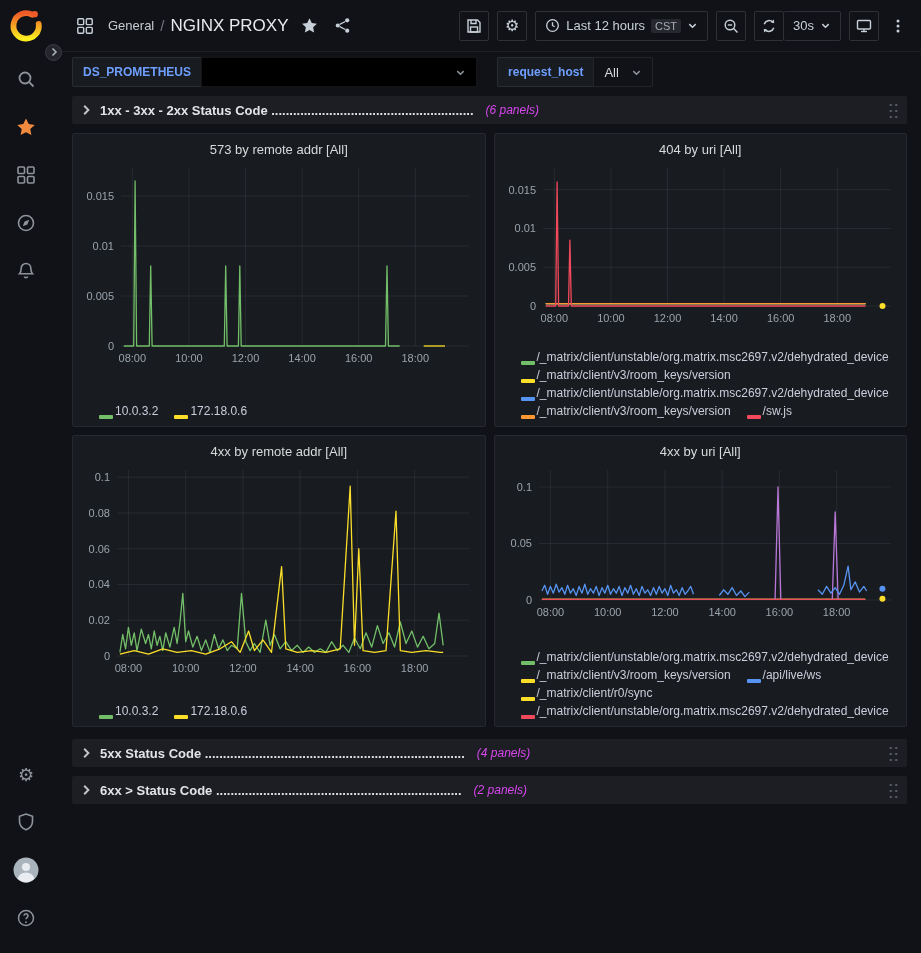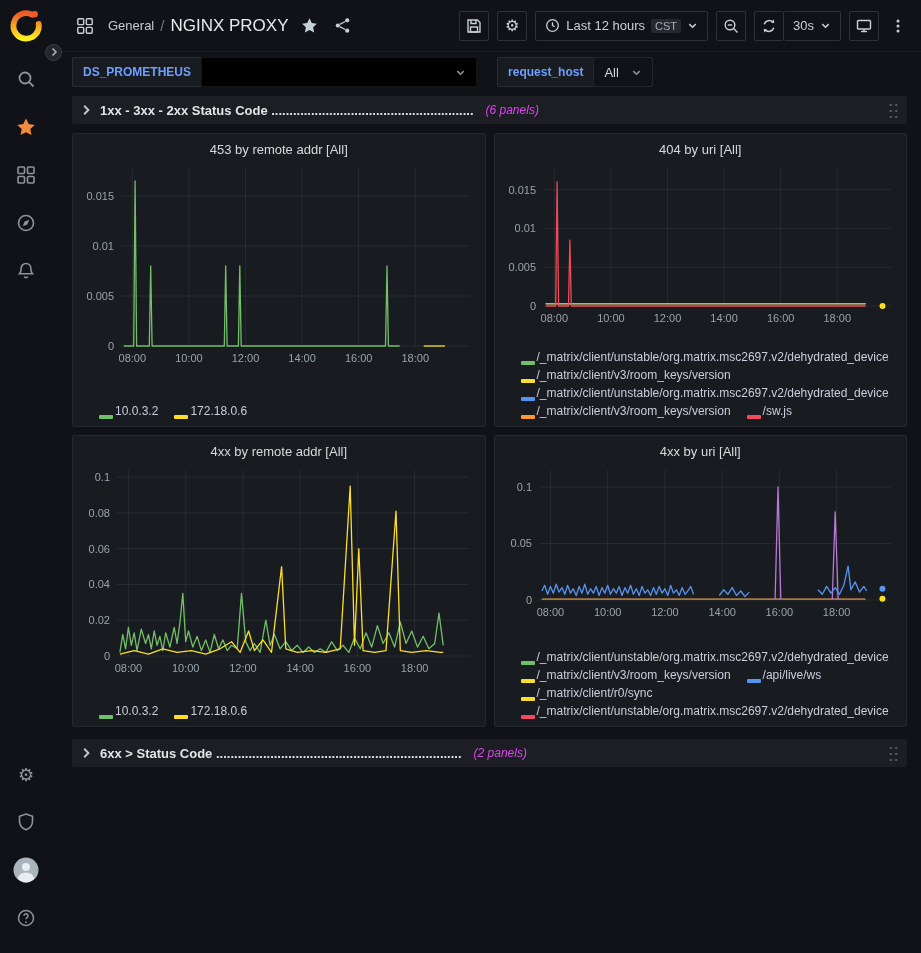--- a/index.html
+++ b/index.html
@@ -290,21 +290,21 @@
             </svg>
         </span>
         <span class="row-title">1xx - 3xx - 2xx Status Code ........................................................</span>
         <span class="row-count">(6 panels)</span>
         <span class="row-handle"></span>
       </div>
 
 
       <div class="panels">
         <section class="panel">
-          <h2 class="panel-title">453 by remote addr [All]</h2>
+          <h2 class="panel-title">573 by remote addr [All]</h2>
           <div class="chart"><svg width="396" height="206">
                 <line x1="51.31707317073172" x2="51.31707317073172" y1="6" y2="184" stroke="rgba(204,204,220,0.09)"></line>
                 <text x="51.31707317073172" y="200" text-anchor="middle" fill="#9aa3ad" font-size="11">08:00</text>
                 <line x1="107.90243902439026" x2="107.90243902439026" y1="6" y2="184" stroke="rgba(204,204,220,0.09)"></line>
                 <text x="107.90243902439026" y="200" text-anchor="middle" fill="#9aa3ad" font-size="11">10:00</text>
                 <line x1="164.4878048780488" x2="164.4878048780488" y1="6" y2="184" stroke="rgba(204,204,220,0.09)"></line>
                 <text x="164.4878048780488" y="200" text-anchor="middle" fill="#9aa3ad" font-size="11">12:00</text>
                 <line x1="221.07317073170734" x2="221.07317073170734" y1="6" y2="184" stroke="rgba(204,204,220,0.09)"></line>
                 <text x="221.07317073170734" y="200" text-anchor="middle" fill="#9aa3ad" font-size="11">14:00</text>
                 <line x1="277.6585365853659" x2="277.6585365853659" y1="6" y2="184" stroke="rgba(204,204,220,0.09)"></line>
@@ -474,20 +474,30 @@
                 <span>/_matrix/client/r0/sync</span>
               </div>
               <div class="legend-item">
                 <span class="legend-swatch" style="background: rgb(242, 73, 92);"></span>
                 <span>/_matrix/client/unstable/org.matrix.msc2697.v2/dehydrated_device</span>
               </div>
             </div>
         </section>
       </div>
 
+      <div class="row-head">
+        <span class="chev">
+          <svg width="12" height="12" viewb="0 0 10 10" viewBox="0 0 10 10" fill="none" stroke="currentColor" stroke-width="1.6">
+              <path d="M3.5 1.5L7 5 3.5 8.5"></path>
+            </svg>
+        </span>
+        <span class="row-title">5xx Status Code ........................................................................</span>
+        <span class="row-count">(4 panels)</span>
+        <span class="row-handle"></span>
+      </div>
 
       <div class="row-head">
         <span class="chev">
           <svg width="12" height="12" viewBox="0 0 10 10" fill="none" stroke="currentColor" stroke-width="1.6">
               <path d="M3.5 1.5L7 5 3.5 8.5"></path>
             </svg>
         </span>
         <span class="row-title">6xx &gt; Status Code ....................................................................</span>
         <span class="row-count">(2 panels)</span>
         <span class="row-handle"></span>

